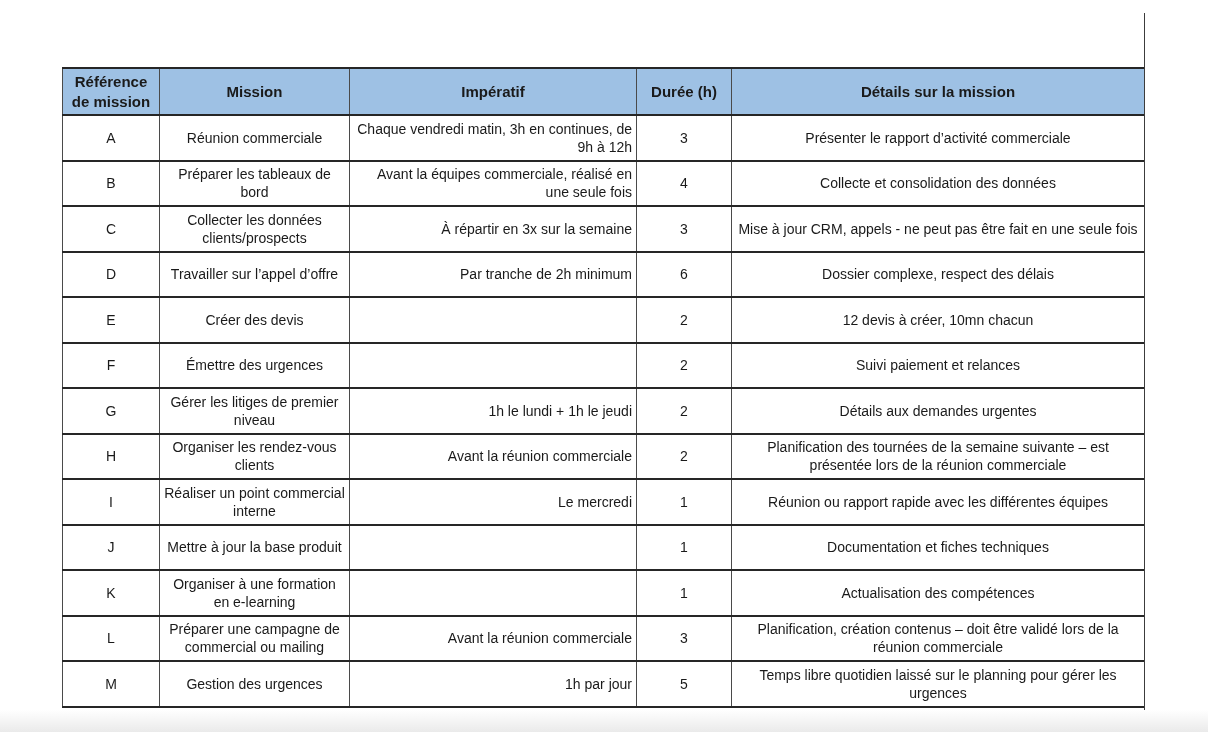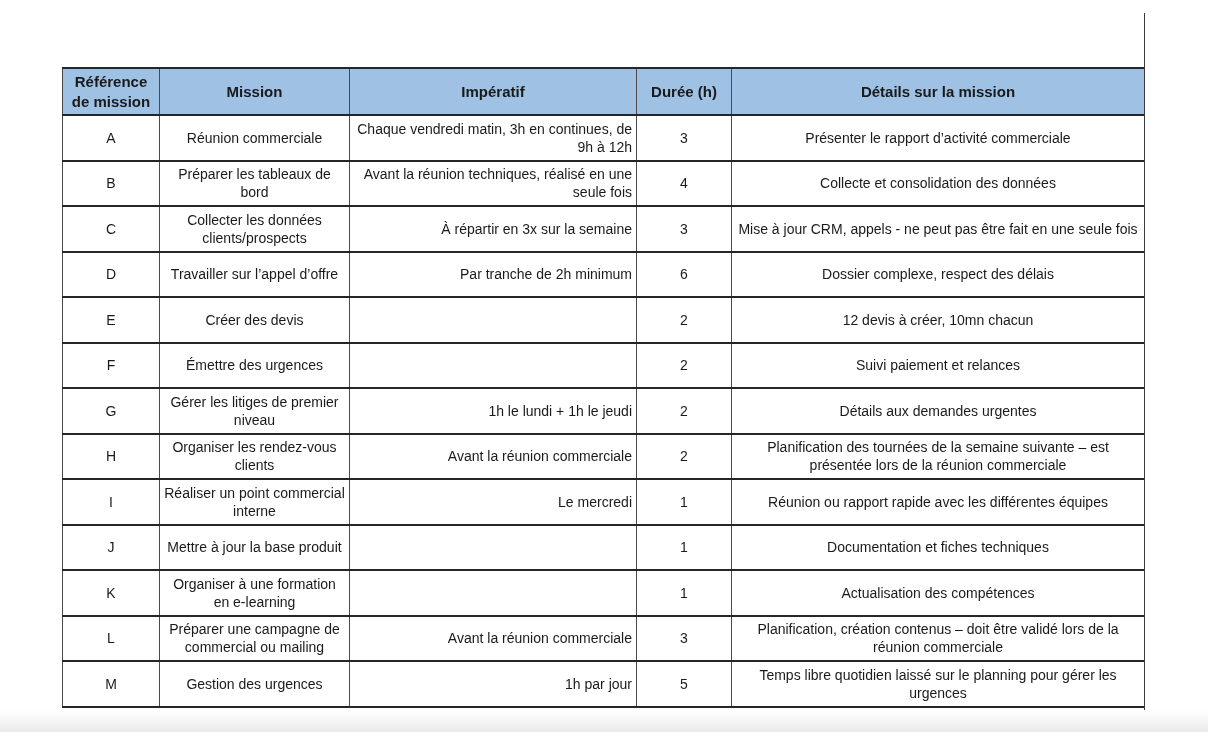--- a/index.html
+++ b/index.html
@@ -108,21 +108,21 @@
         <tr>
           <td class="cell-ref">A</td>
           <td class="cell-mission">Réunion commerciale</td>
           <td class="cell-imperatif">Chaque vendredi matin, 3h en continues, de 9h à 12h</td>
           <td class="cell-duree">3</td>
           <td class="cell-details">Présenter le rapport d’activité commerciale</td>
         </tr>
         <tr>
           <td class="cell-ref">B</td>
           <td class="cell-mission">Préparer les tableaux de bord</td>
-          <td class="cell-imperatif">Avant la réunion techniques, réalisé en une seule fois</td>
+          <td class="cell-imperatif">Avant la équipes commerciale, réalisé en une seule fois</td>
           <td class="cell-duree">4</td>
           <td class="cell-details">Collecte et consolidation des données</td>
         </tr>
         <tr>
           <td class="cell-ref">C</td>
           <td class="cell-mission">Collecter les données clients/prospects</td>
           <td class="cell-imperatif">À répartir en 3x sur la semaine</td>
           <td class="cell-duree">3</td>
           <td class="cell-details">Mise à jour CRM, appels - ne peut pas être fait en une seule fois</td>
         </tr>

